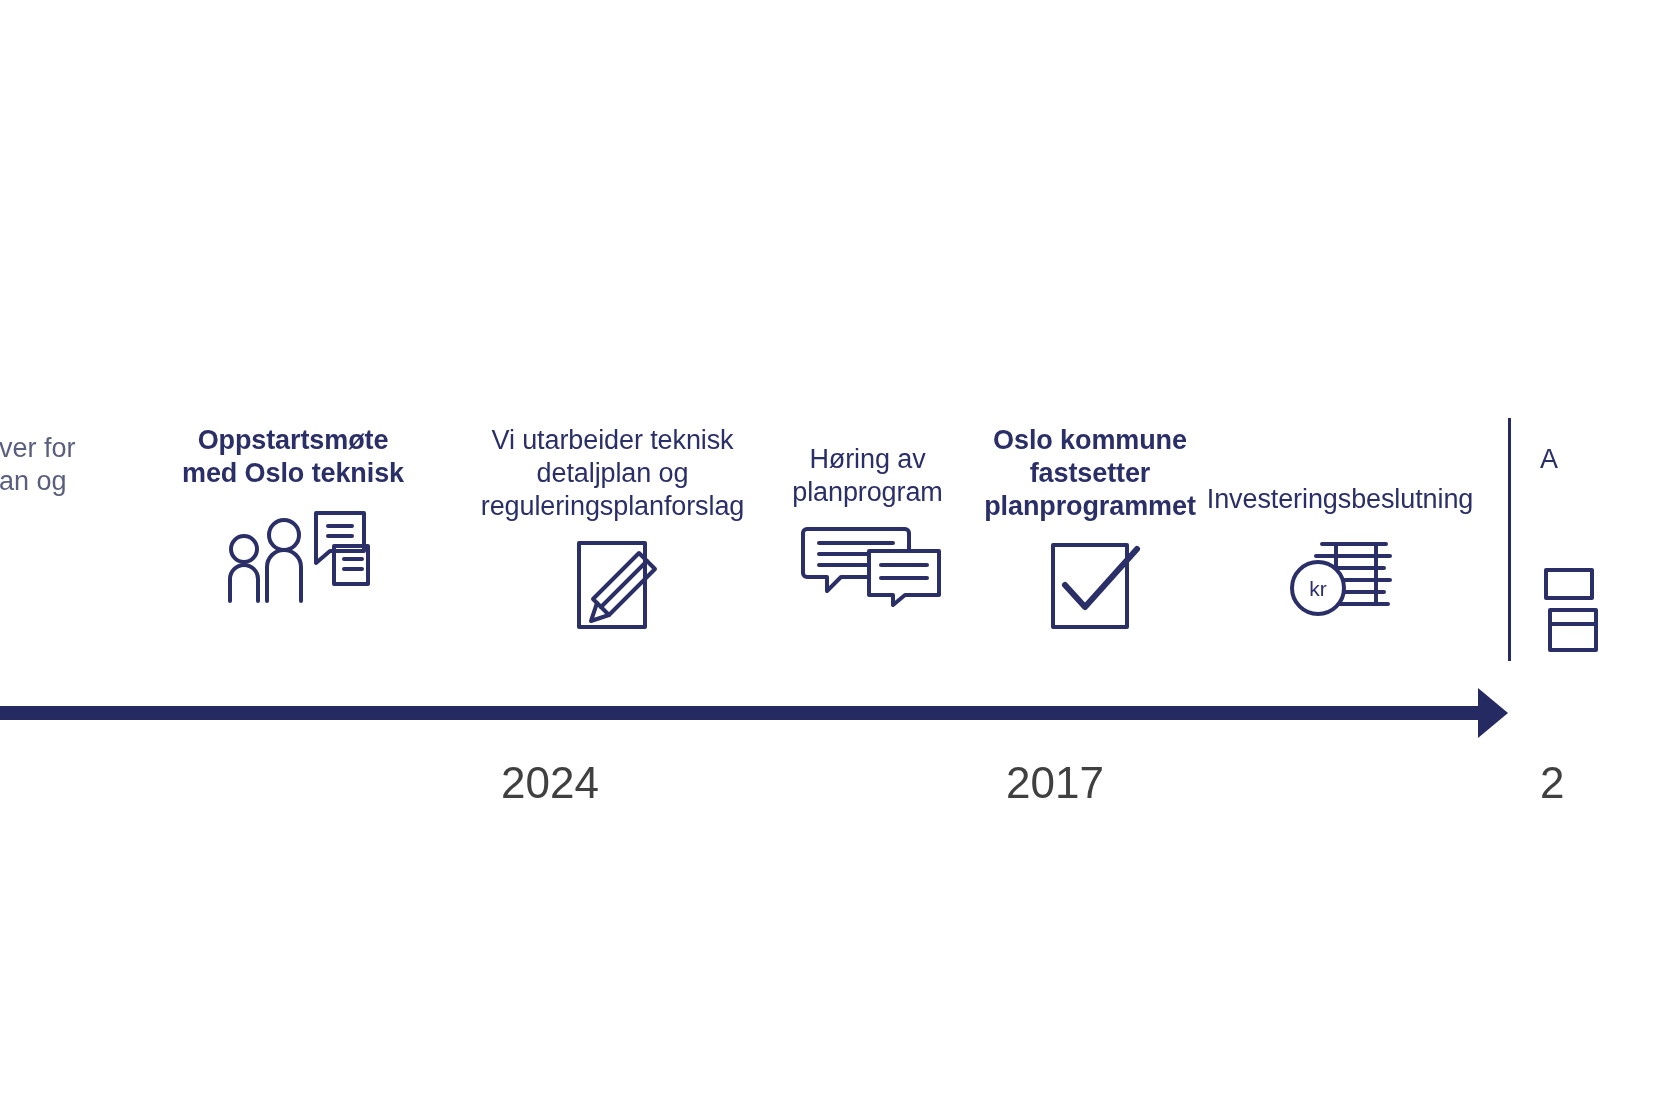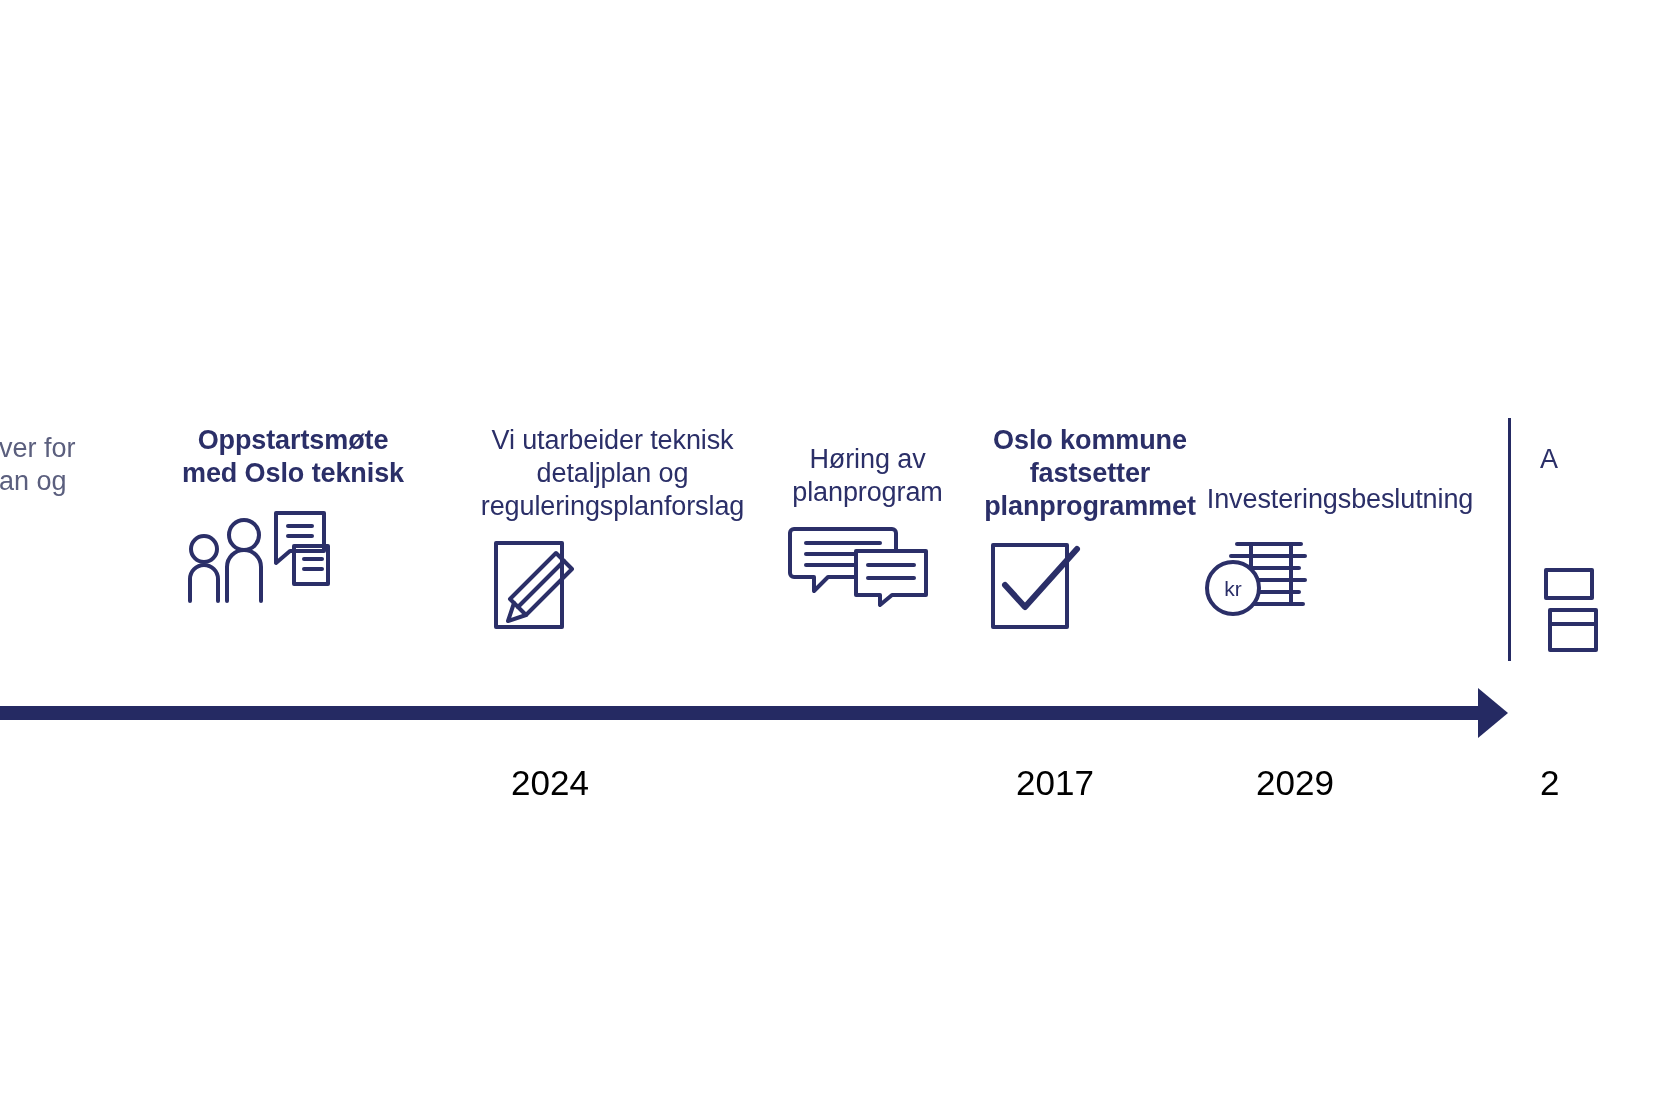--- a/index.html
+++ b/index.html
@@ -67,28 +67,29 @@
   }
   .ms-label.bold {
     font-weight: bold;
   }
   .ms-label.regular {
     font-weight: normal;
   }
   .ms-icon {
     margin-top: 12px;
     display: flex;
+    justify-content: center;
     align-items: flex-end;
   }
 
   
   .year {
     position: absolute;
-    color: #000000;
-    font-size: 35px;
+    color: #404040;
+    font-size: 44px;
     line-height: 46px;
     font-family: "Liberation Sans Narrow", "Liberation Sans", sans-serif;
     text-align: center;
     white-space: nowrap;
   }
 
   
   .left-text {
     position: absolute;
     color: #5b5f7e;
@@ -229,16 +230,15 @@
     </svg>
   </div>
 
   <div class="axis-line"></div>
   <div class="axis-head"></div>
 
   <div class="divider"></div>
 
   <div class="year" style="left:460px; top:760px; width:180px;">2024</div>
   <div class="year" style="left:965px; top:760px; width:180px;">2017</div>
-  <div class="year" style="left:1205px; top:760px; width:180px;">2029</div>
   <div class="year" style="left:1540px; top:760px; width:120px; text-align:left;">2</div>
 
 </div>
 
 </body></html>

